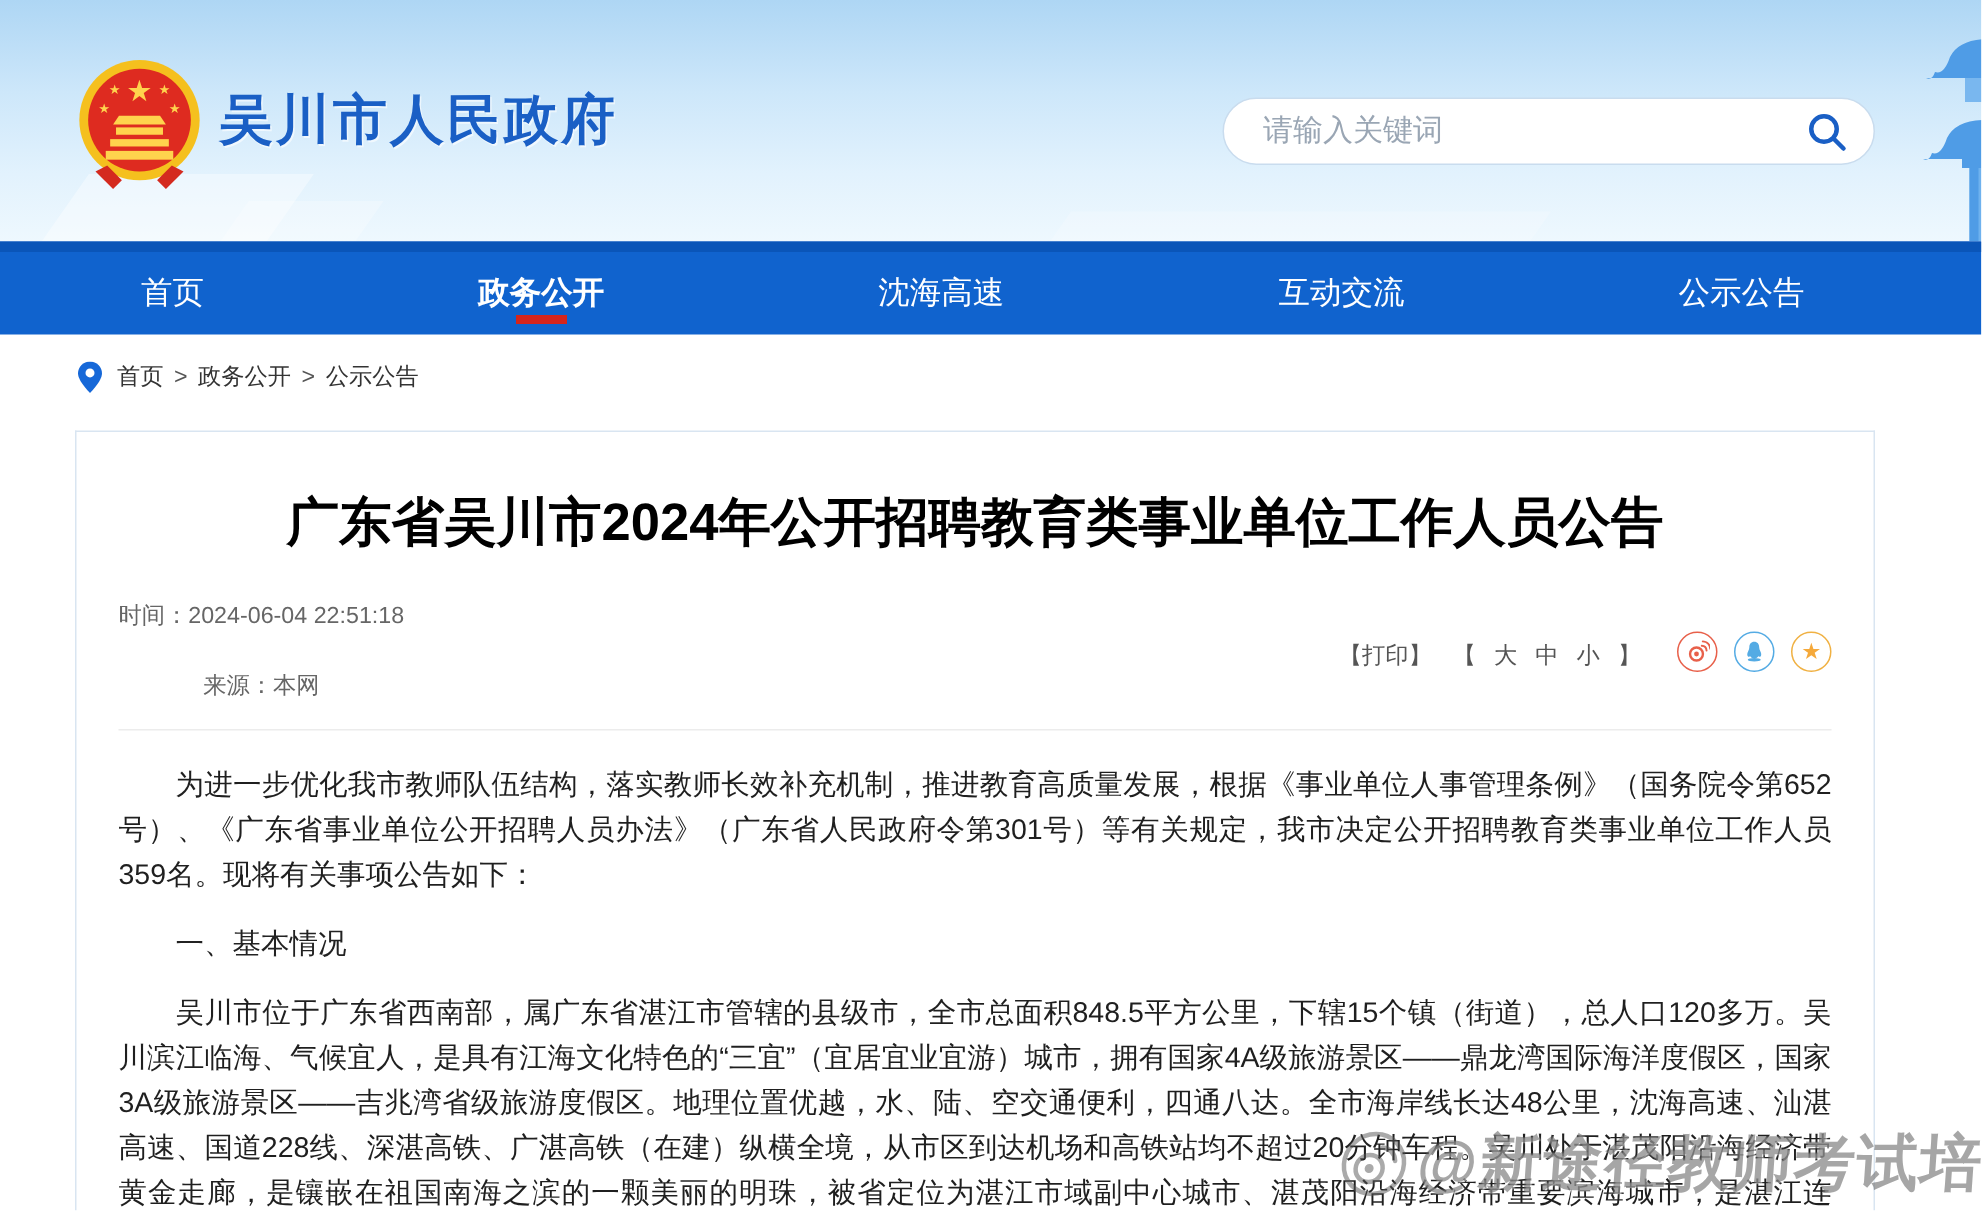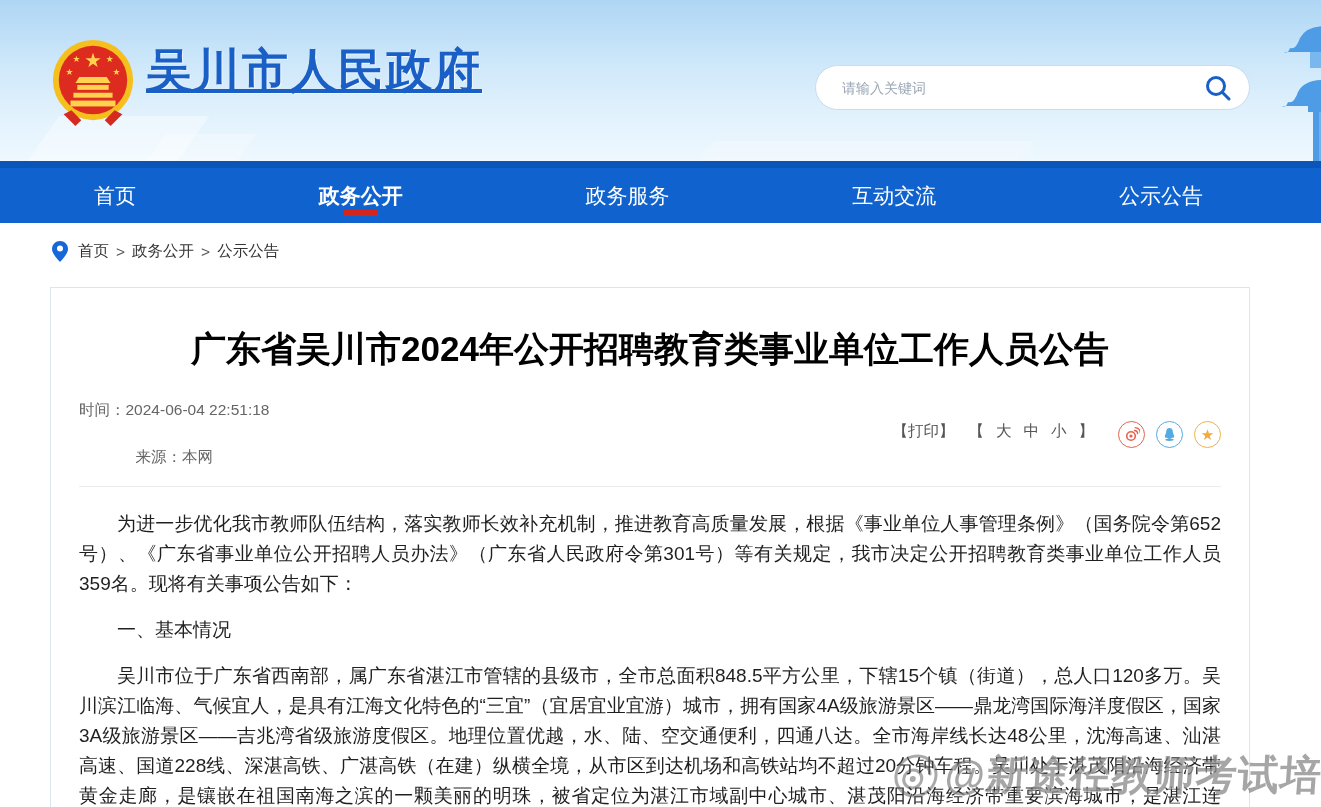--- a/index.html
+++ b/index.html
@@ -15,33 +15,32 @@
     position:absolute; left:0; top:0; width:1321px; height:161px;
     background:linear-gradient(180deg,#aed6f4 0%,#cde7fa 38%,#e2f2fd 72%,#eef8fe 100%);
     overflow:hidden;
   }
   .streak { position:absolute; background:rgba(255,255,255,.38); transform:skewX(-35deg); }
   .s1 { left:40px; bottom:-10px; width:150px; height:55px; }
   .s2 { left:150px; bottom:-18px; width:90px; height:45px; background:rgba(255,255,255,.25); }
   .s3 { left:700px; bottom:-20px; width:320px; height:40px; background:rgba(255,255,255,.20); }
   .emblem { position:absolute; left:48px; top:36px; width:90px; height:92px; }
   .site-title {
-    position:absolute; left:146px; top:40px;
-    font-size:46px; font-weight:bold; color:#1a5fc5; letter-spacing:2px;
+    position:absolute; left:146px; top:56px;
+    font-size:36px; font-weight:bold; color:#1a5fc5; letter-spacing:2px;
     text-shadow:1px 1px 0 rgba(255,255,255,.6);
-    text-decoration:underline;
   }
   .search-box {
     position:absolute; left:815px; top:65px; width:435px; height:45px;
     background:#fff; border:1px solid #c9dcee; border-radius:23px;
     display:flex; align-items:center; padding:0 16px 0 26px;
   }
   .search-box input {
     flex:1; border:none; outline:none; background:transparent;
-    font-size:14px; color:#ef4444; font-family:inherit;
+    font-size:20px; color:#ef4444; font-family:inherit;
   }
   .search-box input::placeholder { color:#9aa6b4; }
   .search-btn { border:none; background:transparent; cursor:pointer; width:30px; height:30px; padding:0; }
   .pagoda { position:absolute; left:1282px; top:14px; }
 
   
   .nav {
     position:absolute; left:0; top:161px; width:1321px; height:62px;
     background:#1063ce; border-top:7px solid #0a55b8;
     display:flex; justify-content:space-between; align-items:center;
@@ -71,21 +70,21 @@
   .article-title {
     margin:42px 55px 0; text-align:center;
     font-size:35px; font-weight:bold; color:#000; line-height:38px;
   }
   .meta-row {
     margin:32px 28px 0; display:flex; justify-content:space-between; align-items:center;
     padding-bottom:18px; border-bottom:1px solid #ececec;
     font-size:15.5px; color:#666;
   }
   .meta-left { display:flex; align-items:center; gap:26px;flex-direction:column; }
-  .meta-right { display:flex; align-items:flex-start; gap:14px; color:#555; }
+  .meta-right { display:flex; align-items:flex-end; gap:14px; color:#555; }
   .print-btn, .size-btn { cursor:pointer; color:#555; }
   .size-group { display:flex; align-items:center; gap:12px; }
   .share-icons { display:flex; align-items:center; gap:11px; margin-left:10px; }
   .circle-icon {
     width:27px; height:27px; border-radius:50%; background:#fff;
     display:flex; align-items:center; justify-content:center; cursor:pointer;
   }
   .ic-weibo { border:1.5px solid #e8604a; }
   .ic-qq    { border:1.5px solid #54abe4; }
   .ic-star  { border:1.5px solid #f0b143; color:#f5a93b; font-size:15px; line-height:1; }
@@ -163,21 +162,21 @@
       <path d="M0,92 Q4,94 6,88 Q12,90 16,78 Q22,66 42,66 L60,66 L60,92 Z" fill="#4f9ce6"></path>
       <rect x="26" y="92" width="34" height="6" fill="#4f9ce6"></rect>
       <rect x="31" y="98" width="29" height="49" fill="#6fb2ee"></rect>
       <rect x="31" y="98" width="6" height="49" fill="#4f9ce6"></rect>
     </svg>
   </div>
 
   <div class="nav">
     <div class="nav-item"><span>首页</span></div>
     <div class="nav-item active"><span>政务公开</span><span class="active-bar"></span></div>
-    <div class="nav-item"><span>政务服务</span></div>
+    <div class="nav-item"><span>沈海高速</span></div>
     <div class="nav-item"><span>互动交流</span></div>
     <div class="nav-item"><span>公示公告</span></div>
   </div>
 
   <div class="breadcrumb">
     <svg class="pin" width="16" height="21" viewBox="0 0 16 21">
       <path d="M8,0 C3.6,0 0,3.5 0,7.9 C0,13.3 8,21 8,21 C8,21 16,13.3 16,7.9 C16,3.5 12.4,0 8,0 Z" fill="#1668d8"></path>
       <circle cx="8" cy="7.6" r="3" fill="#fff"></circle>
     </svg>
     <a>首页</a>

